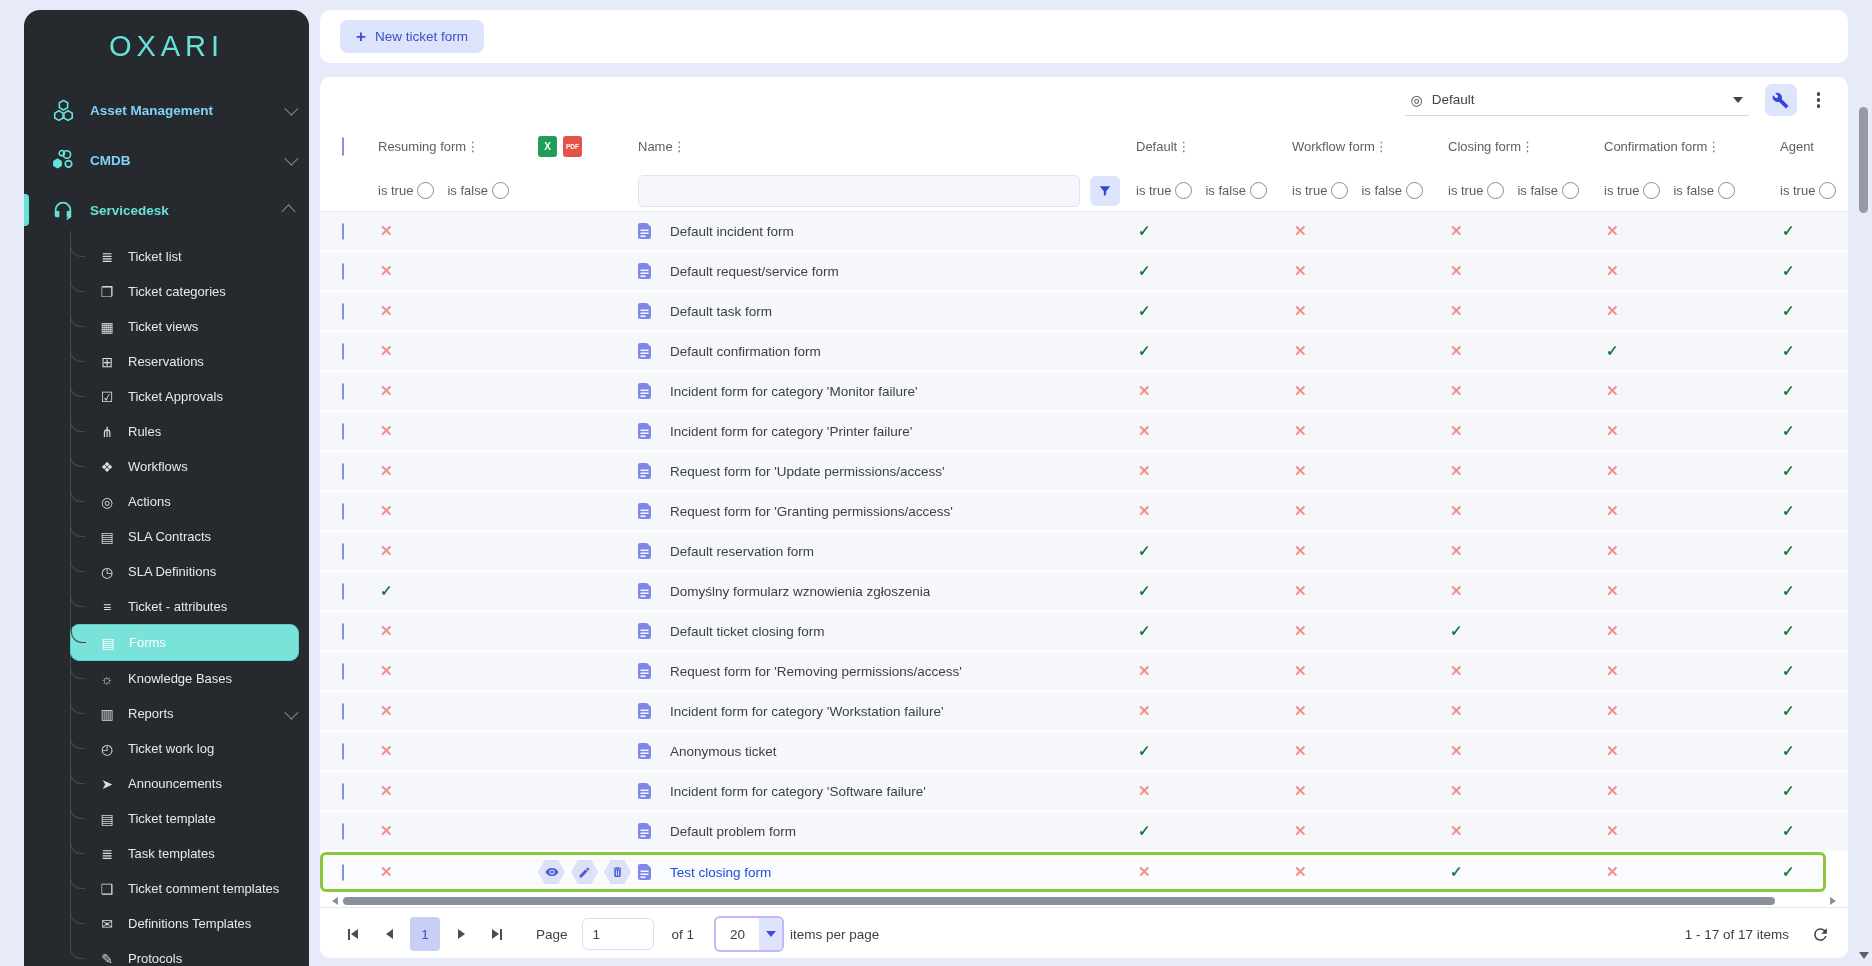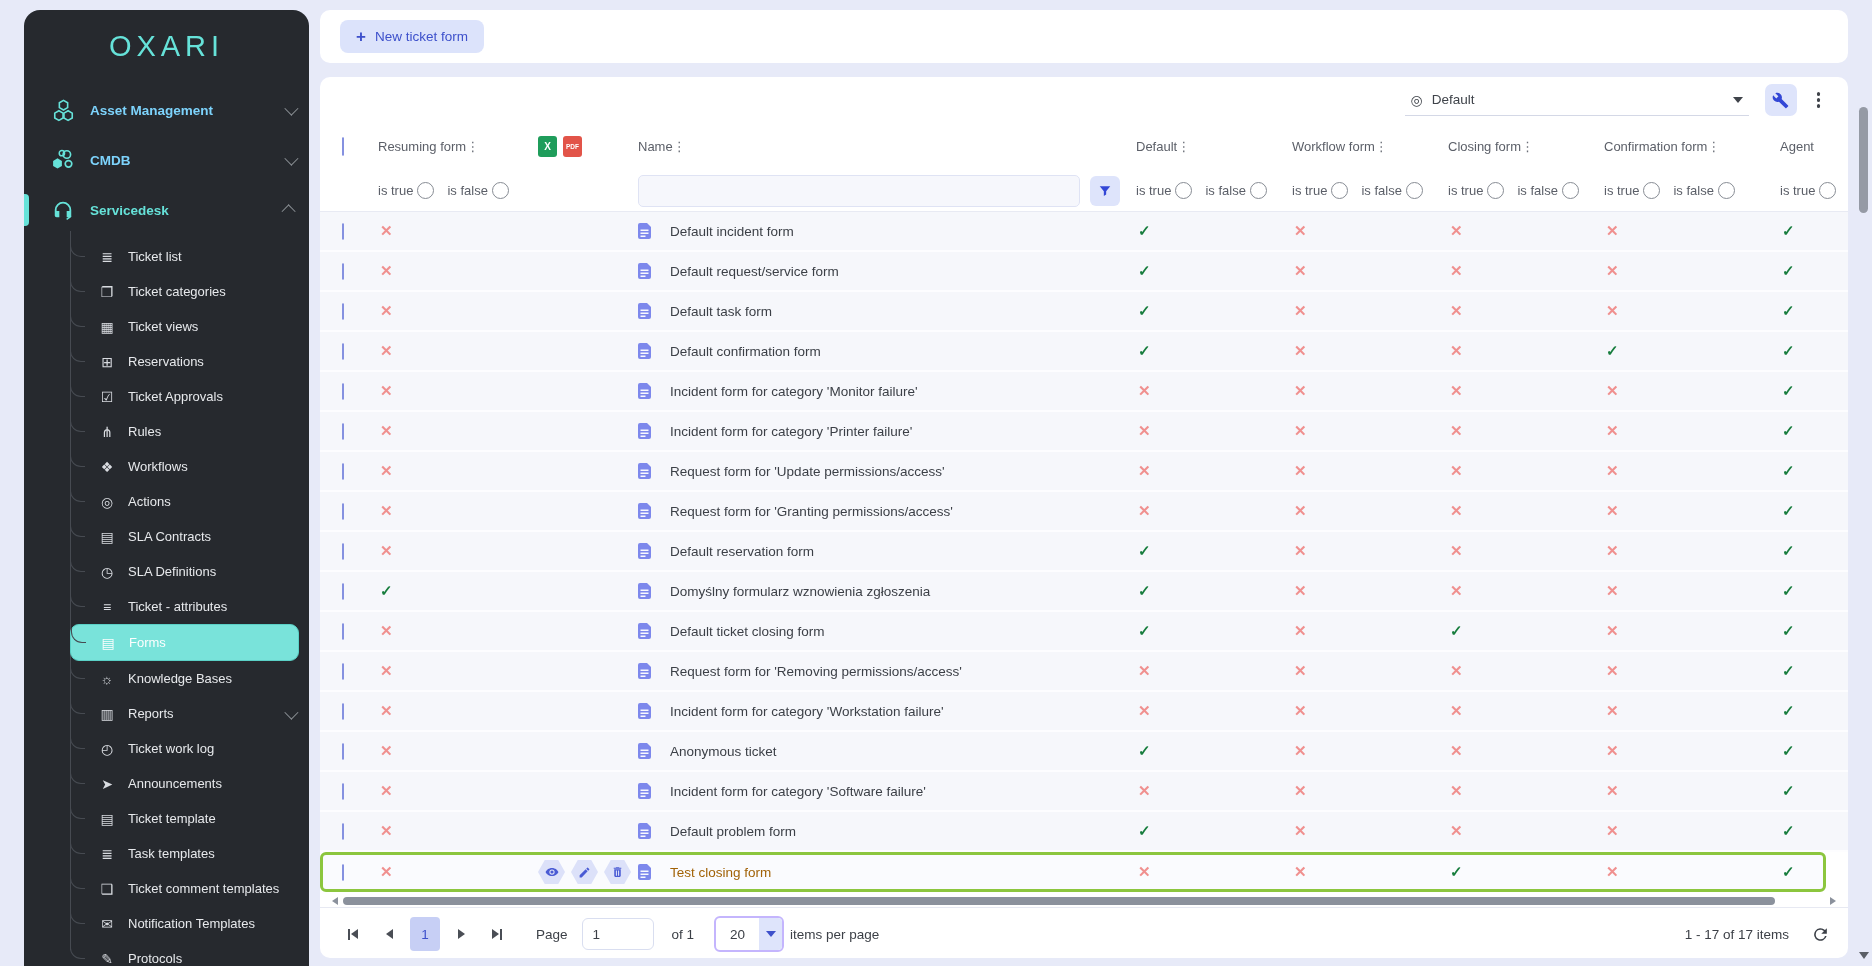--- a/index.html
+++ b/index.html
@@ -98,21 +98,21 @@
     background:#f6f7fb;border-bottom:2px solid #fdfdff;font-size:13.5px;color:#3c4047;cursor:pointer;
   }
   .row .namewrap{display:flex;align-items:center;gap:19px;}
   .mk{font-size:15px;padding-left:2px;}
   .mk.ok{color:#177d3d;font-weight:700;}
   .mk.no{color:#f0908f;font-weight:600;}
   .row.hl{
     width:1506px;background:#fafbfe;border:3px solid #8cc63e;border-radius:6px;
     height:40px;overflow:visible;padding-left:11px;
   }
-  .row.hl .nametext{color:#a16207;}
+  .row.hl .nametext{color:#1d4ed8;}
   .badge{
     width:27px;height:26px;background:#dce1f9;display:flex;align-items:center;justify-content:center;cursor:pointer;
     clip-path:polygon(25% 4%,75% 4%,100% 50%,75% 96%,25% 96%,0% 50%);flex:none;
   }
   
   .hscroll{height:9px;margin:4px 12px 0 12px;display:flex;align-items:center;gap:5px;}
   .tri-l{width:0;height:0;border-top:4px solid transparent;border-bottom:4px solid transparent;border-right:6px solid #8b919c;cursor:pointer;}
   .tri-r{width:0;height:0;border-top:4px solid transparent;border-bottom:4px solid transparent;border-left:6px solid #8b919c;cursor:pointer;}
   .hthumb{width:1432px;height:8px;background:#8b919c;border-radius:4px;cursor:grab;}
   .hspace{flex:1;}
@@ -254,21 +254,21 @@
       <div class="sub">
         <span class="gi">≣</span>
         <span>Task templates</span>
       </div>
       <div class="sub">
         <span class="gi">❑</span>
         <span>Ticket comment templates</span>
       </div>
       <div class="sub">
         <span class="gi">✉</span>
-        <span>Notification Templates</span>
+        <span>Definitions Templates</span>
       </div>
       <div class="sub">
         <span class="gi">✎</span>
         <span>Protocols</span>
       </div>
     </div>
 </aside>
 
 <div class="card card-top">
   <button class="new-btn">

